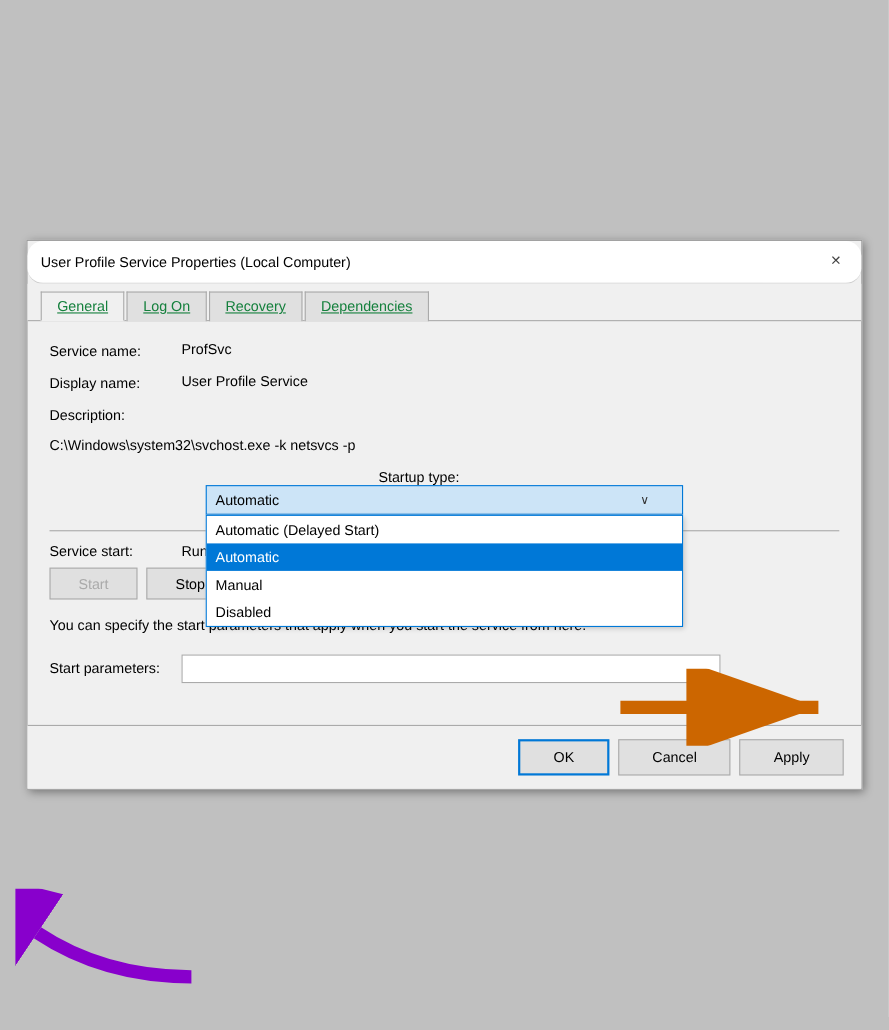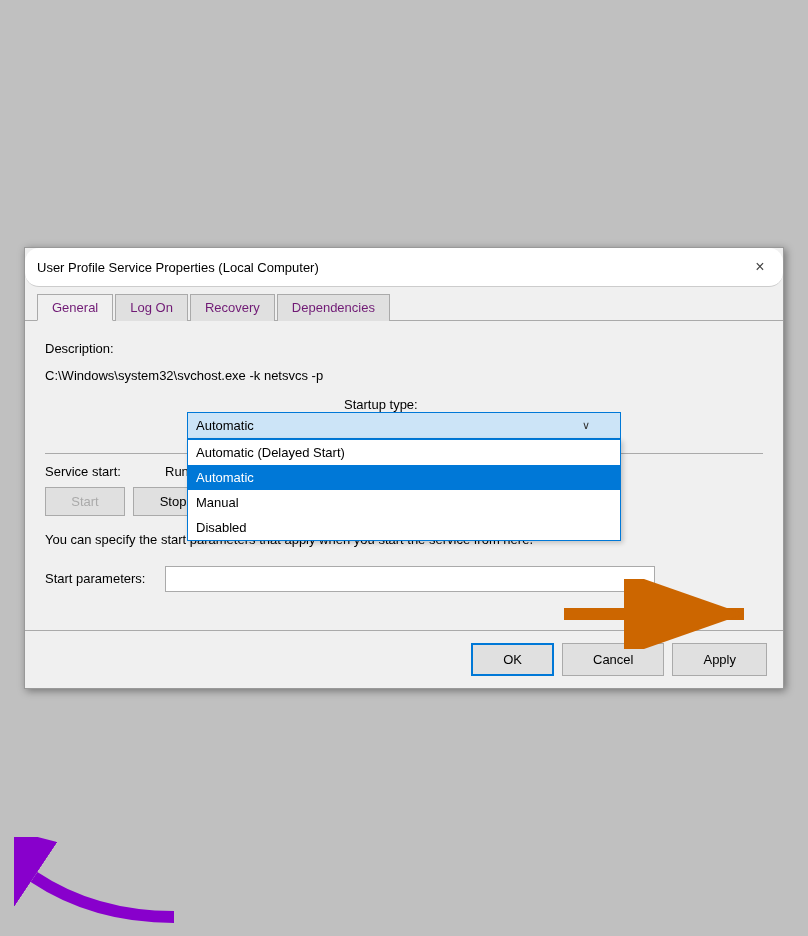--- a/index.html
+++ b/index.html
@@ -66,21 +66,22 @@
     }
 
     .tab {
       padding: 5px 14px;
       border: 1px solid #aaa;
       background: #e0e0e0;
       cursor: pointer;
       border-bottom: none;
       position: relative;
       bottom: -1px;
-      color: #701a75;
+      color: #15803d;
+      text-decoration: underline;
     }
 
     .tab.active {
       background: #f0f0f0;
       border-bottom: 1px solid #f0f0f0;
       font-weight: normal;
       z-index: 1;
     }
 
     .content {
@@ -335,21 +336,29 @@
 
     <div class="tabs">
       <div class="tab active">General</div>
       <div class="tab">Log On</div>
       <div class="tab">Recovery</div>
       <div class="tab">Dependencies</div>
     </div>
 
     <div class="content">
 
-
+      <div class="field-row">
+        <span class="field-label">Service name:</span>
+        <span class="field-value">ProfSvc</span>
+      </div>
+
+      <div class="field-row">
+        <span class="field-label">Display name:</span>
+        <span class="field-value">User Profile Service</span>
+      </div>
 
       <div class="field-row">
         <span class="field-label">Description:</span>
       </div>
 
       <div class="path-section">
         <div class="path-value">C:\Windows\system32\svchost.exe -k netsvcs -p</div>
       </div>
 
       <div class="startup-row">

